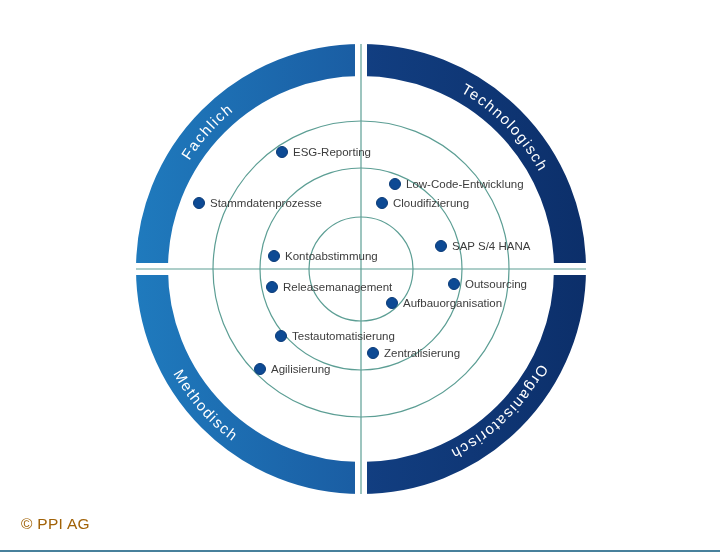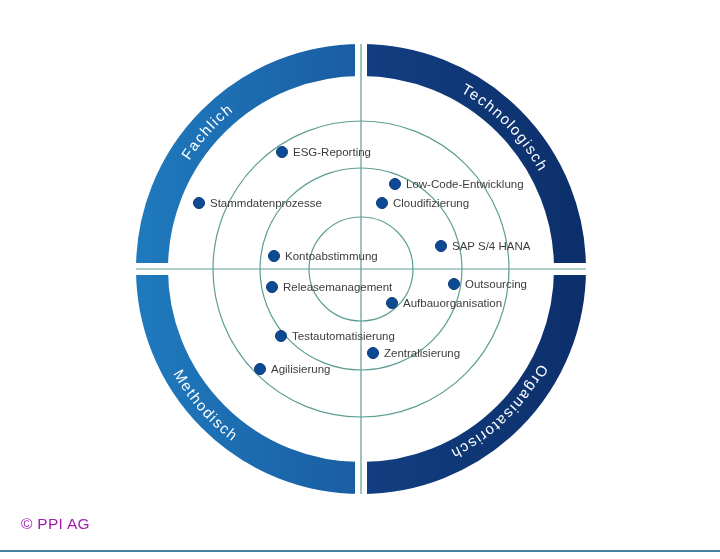--- a/index.html
+++ b/index.html
@@ -26,21 +26,21 @@
   }
   .point-label {
     font-family: "Liberation Sans", sans-serif;
     font-size: 11.5px;
   }
   .copyright {
     position: absolute;
     left: 21px;
     top: 515px;
     font-size: 15.5px;
-    color: #a21caf;
+    color: #a16207;
     letter-spacing: 0.3px;
   }
   .footer-rule {
     position: absolute;
     left: 0;
     top: 550px;
     width: 720px;
     height: 2px;
   }
 </style>

